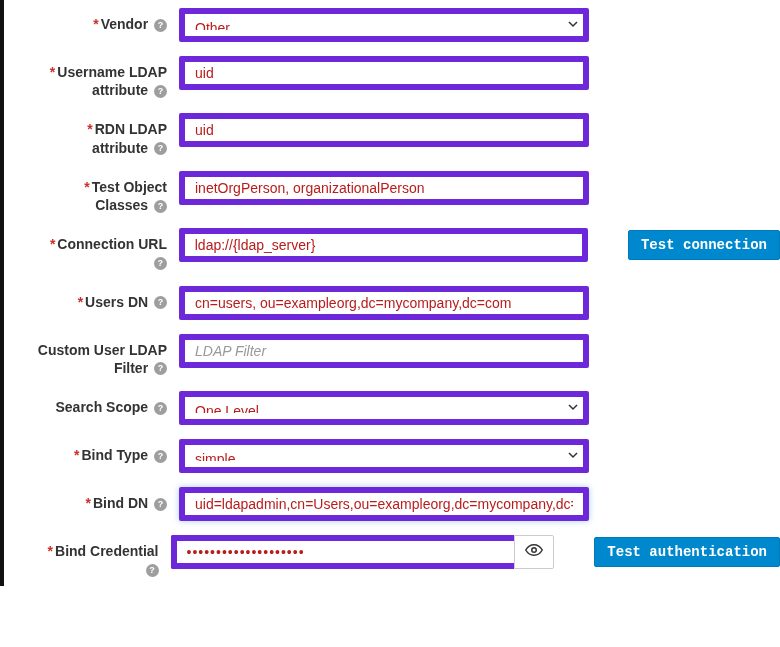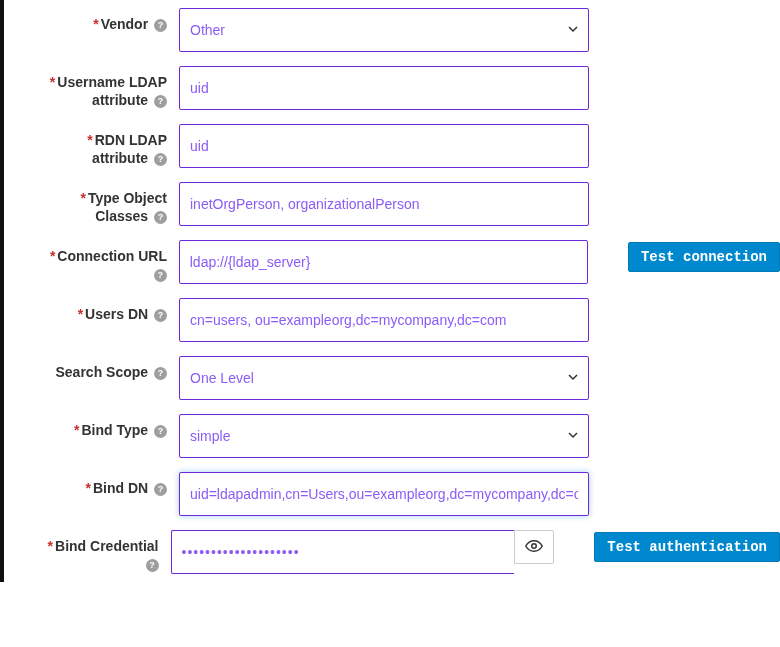--- a/index.html
+++ b/index.html
@@ -49,26 +49,26 @@
   }
   .input-col {
     width: 410px;
   }
   .btn-col {
     padding-left: 40px;
     padding-top: 2px;
   }
   input.text-input, select.select-input {
     width: 100%;
-    height: 44px;
+    height: 34px;
     padding: 6px 10px;
     font-size: 14px;
-    color: #8b5cf6;
+    color: #b91c1c;
     background: #fff;
-    border: 1px solid #6d28d9;
+    border: 6px solid #6d28d9;
     border-radius: 2px;
     outline: none;
   }
   input.text-input::placeholder { color: #999; font-style: italic; }
   .focused {
     border-color: #66afe9;
     box-shadow: 0 0 6px rgba(102,175,233,0.6);
   }
   select.select-input {
     appearance: none;
@@ -165,21 +165,21 @@
       <span class="help-icon">?</span>
     </div>
     <div class="input-col">
       <input type="text" class="text-input" value="uid" style="">
     </div>
   </div>
 
 
   <div class="form-row">
     <div class="label-col">
-      <span class="req">*</span><span>Type Object Classes</span>
+      <span class="req">*</span><span>Test Object Classes</span>
       <span class="help-icon">?</span>
     </div>
     <div class="input-col">
       <input type="text" class="text-input" value="inetOrgPerson, organizationalPerson" style="">
     </div>
   </div>
 
   <div class="form-row">
     <div class="label-col">
       <span class="req">*</span><span>Connection URL</span>
@@ -196,20 +196,29 @@
   <div class="form-row">
     <div class="label-col">
       <span class="req">*</span><span>Users DN</span>
       <span class="help-icon">?</span>
     </div>
     <div class="input-col">
       <input type="text" class="text-input" value="cn=users, ou=exampleorg,dc=mycompany,dc=com" style="">
     </div>
   </div>
 
+  <div class="form-row">
+    <div class="label-col">
+      <span>Custom User LDAP Filter</span>
+      <span class="help-icon">?</span>
+    </div>
+    <div class="input-col">
+      <input type="text" class="text-input" placeholder="LDAP Filter" style="">
+    </div>
+  </div>
 
   <div class="form-row">
     <div class="label-col">
       <span>Search Scope</span>
       <span class="help-icon">?</span>
     </div>
     <div class="input-col">
       <div class="select-wrap">
         <select class="select-input">
           <option>One Level</option>

